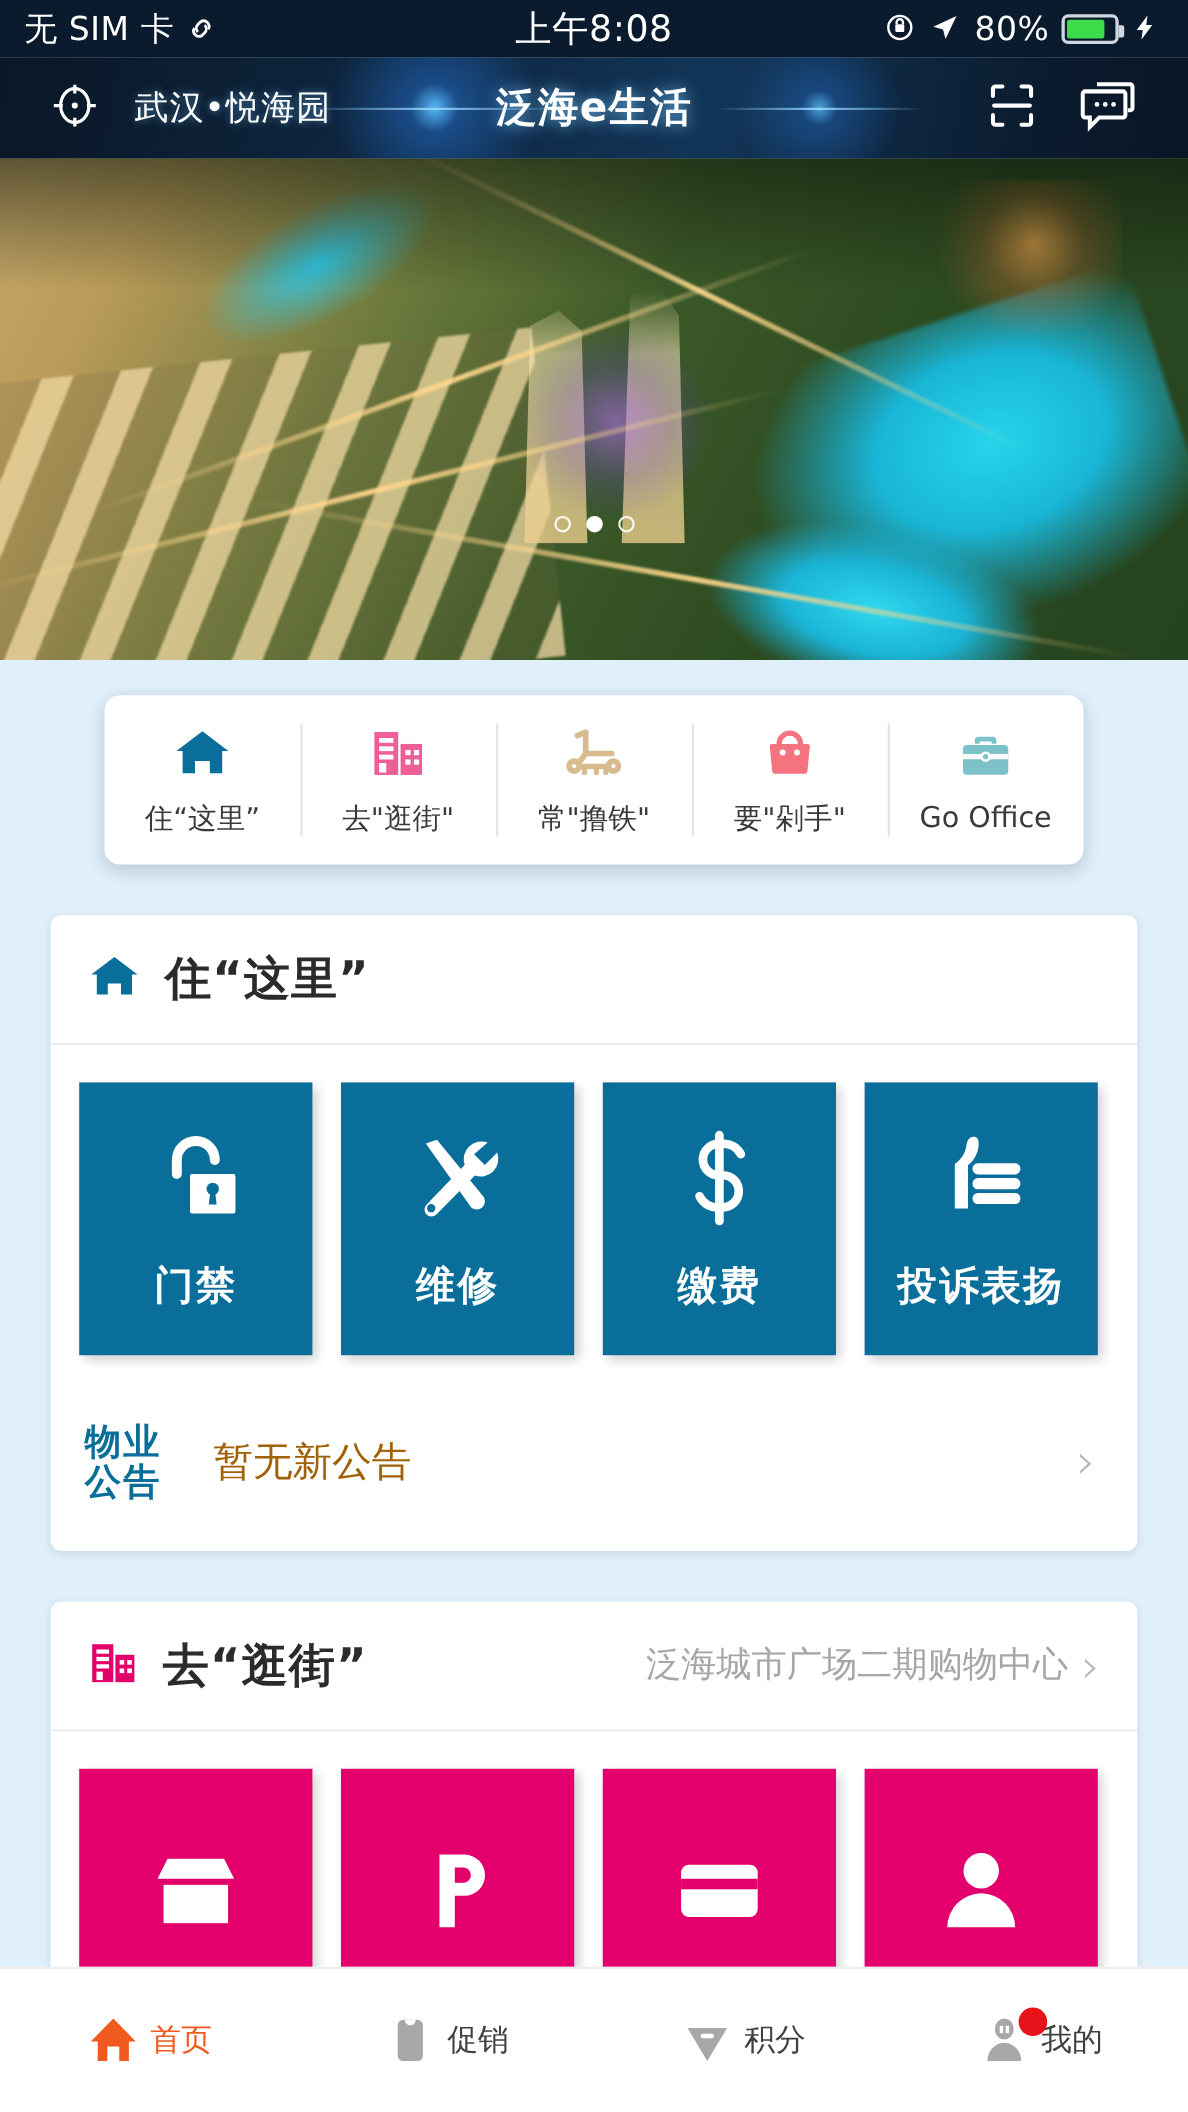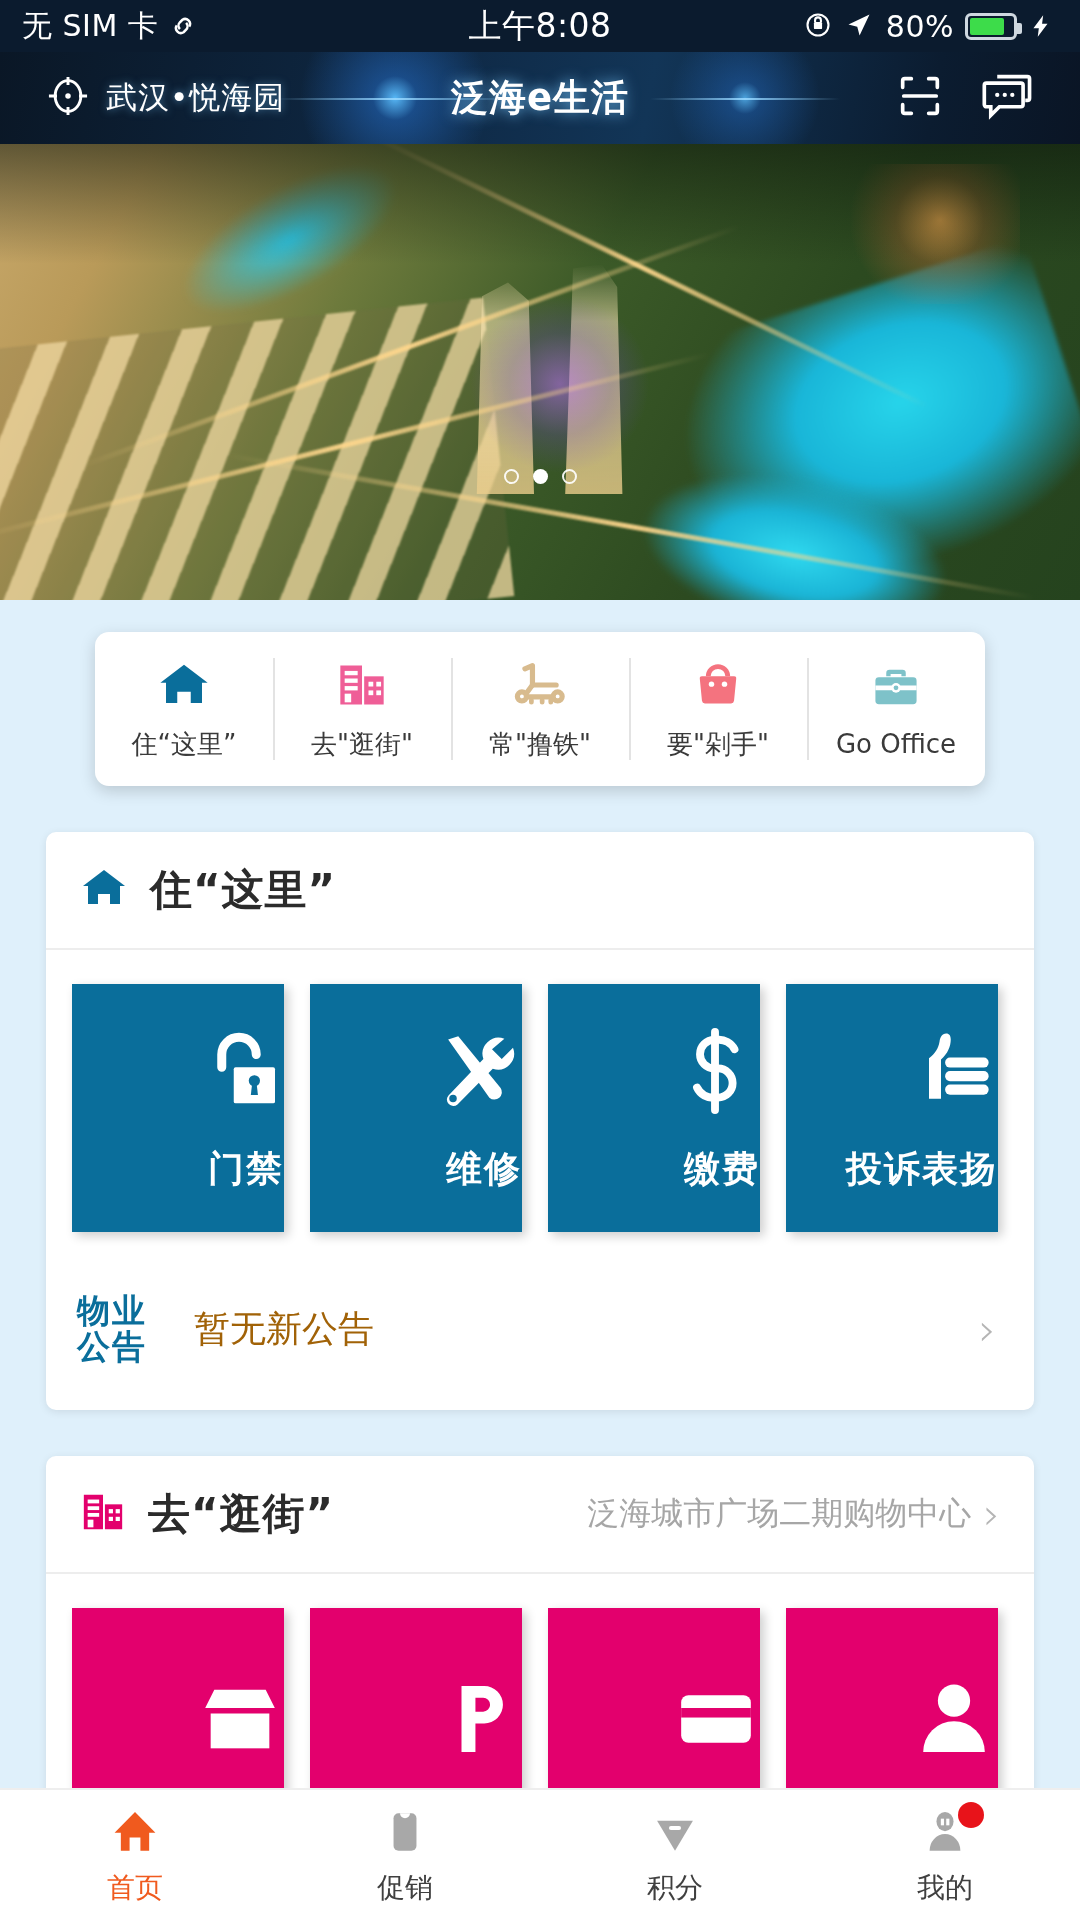--- a/index.html
+++ b/index.html
@@ -35,21 +35,21 @@
       radial-gradient(circle at 745px 46px, rgba(90,190,255,.8) 0px, rgba(40,120,220,.35) 16px, rgba(10,40,90,0) 75px),
       linear-gradient(100deg,#0a1726 0%,#0f2a47 42%,#123557 60%,#0b1c30 86%,#0a1525 100%);
     display:flex;align-items:center;z-index:5;
   }
   .header::before,.header::after{
     content:"";position:absolute;top:46px;height:2px;pointer-events:none;
     background:linear-gradient(90deg,rgba(120,200,255,0) 0%,rgba(150,215,255,.9) 50%,rgba(120,200,255,0) 100%);
   }
   .header::before{left:275px;width:240px;}
   .header::after{left:650px;width:190px;}
-  .hdr-left{display:flex;align-items:center;gap:16px;padding-left:46px;z-index:3;}
+  .hdr-left{display:flex;align-items:center;gap:32px;padding-left:46px;z-index:3;}
   .hdr-title{
     position:absolute;left:0;right:0;text-align:center;color:#fff;
     font-size:37px;font-weight:bold;letter-spacing:1px;
     text-shadow:0 0 14px rgba(120,200,255,.85);z-index:3;
   }
   .hdr-sub{color:#fff;font-size:31px;letter-spacing:1px;text-shadow:0 0 8px rgba(120,200,255,.6);}
   .hdr-right{margin-left:auto;display:flex;align-items:center;gap:34px;padding-right:44px;z-index:3;}
 
   
   .hero{
@@ -144,42 +144,42 @@
   .card-head-right{
     margin-left:auto;display:flex;align-items:flex-end;gap:12px;
     color:#a6a6a6;font-size:32px;
   }
   .chev{color:#b5b5b5;font-size:42px;line-height:1;font-weight:300;}
 
   .tiles{display:flex;gap:26px;padding:34px 26px 30px 26px;overflow:hidden;}
   .tile{
     flex:0 0 212px;height:248px;background:#0a6e9b;position:relative;
     box-shadow:4px 4px 10px rgba(0,0,0,.2);
-    display:flex;flex-direction:column;align-items:flex-end;justify-content:center;gap:26px;
+    display:flex;flex-direction:column;align-items:center;justify-content:center;gap:26px;
   }
   .tile-ico{height:96px;display:flex;align-items:center;justify-content:center;}
   .tile-label{color:#fff;font-size:36px;font-weight:bold;letter-spacing:2px;white-space:nowrap;}
   .tile.pink{background:#e3006d;}
 
   .notice{
     display:flex;align-items:center;gap:34px;padding:26px 38px 40px 18px;
   }
   .notice-badge{
     width:96px;height:82px;display:flex;flex-direction:column;align-items:center;justify-content:center;
     color:#0a6e9b;font-weight:bold;font-size:33px;line-height:1.08;letter-spacing:2px;
   }
   .notice-text{font-size:36px;color:#a16207;}
   .notice-chev{margin-left:auto;color:#b5b5b5;font-size:44px;font-weight:300;}
 
   
   .tabbar{
     position:absolute;left:0;bottom:0;width:1080px;height:132px;background:#fff;
     border-top:2px solid #eee;display:flex;z-index:7;
   }
-  .tab{flex:1;display:flex;flex-direction:column;align-items:center;justify-content:center;gap:9px;position:relative;}
+  .tab{flex:1;display:flex;flex-direction:row;align-items:center;justify-content:center;gap:9px;position:relative;}
   .tab-ico{height:56px;display:flex;align-items:center;justify-content:center;position:relative;}
   .tab-label{font-size:28px;color:#404040;}
   .tab.active .tab-label{color:#f05a1e;}
   .badge-dot{
     position:absolute;right:-14px;top:-2px;width:26px;height:26px;border-radius:50%;background:#e8131a;
   }
 </style>
 </head>
 <body>
 

